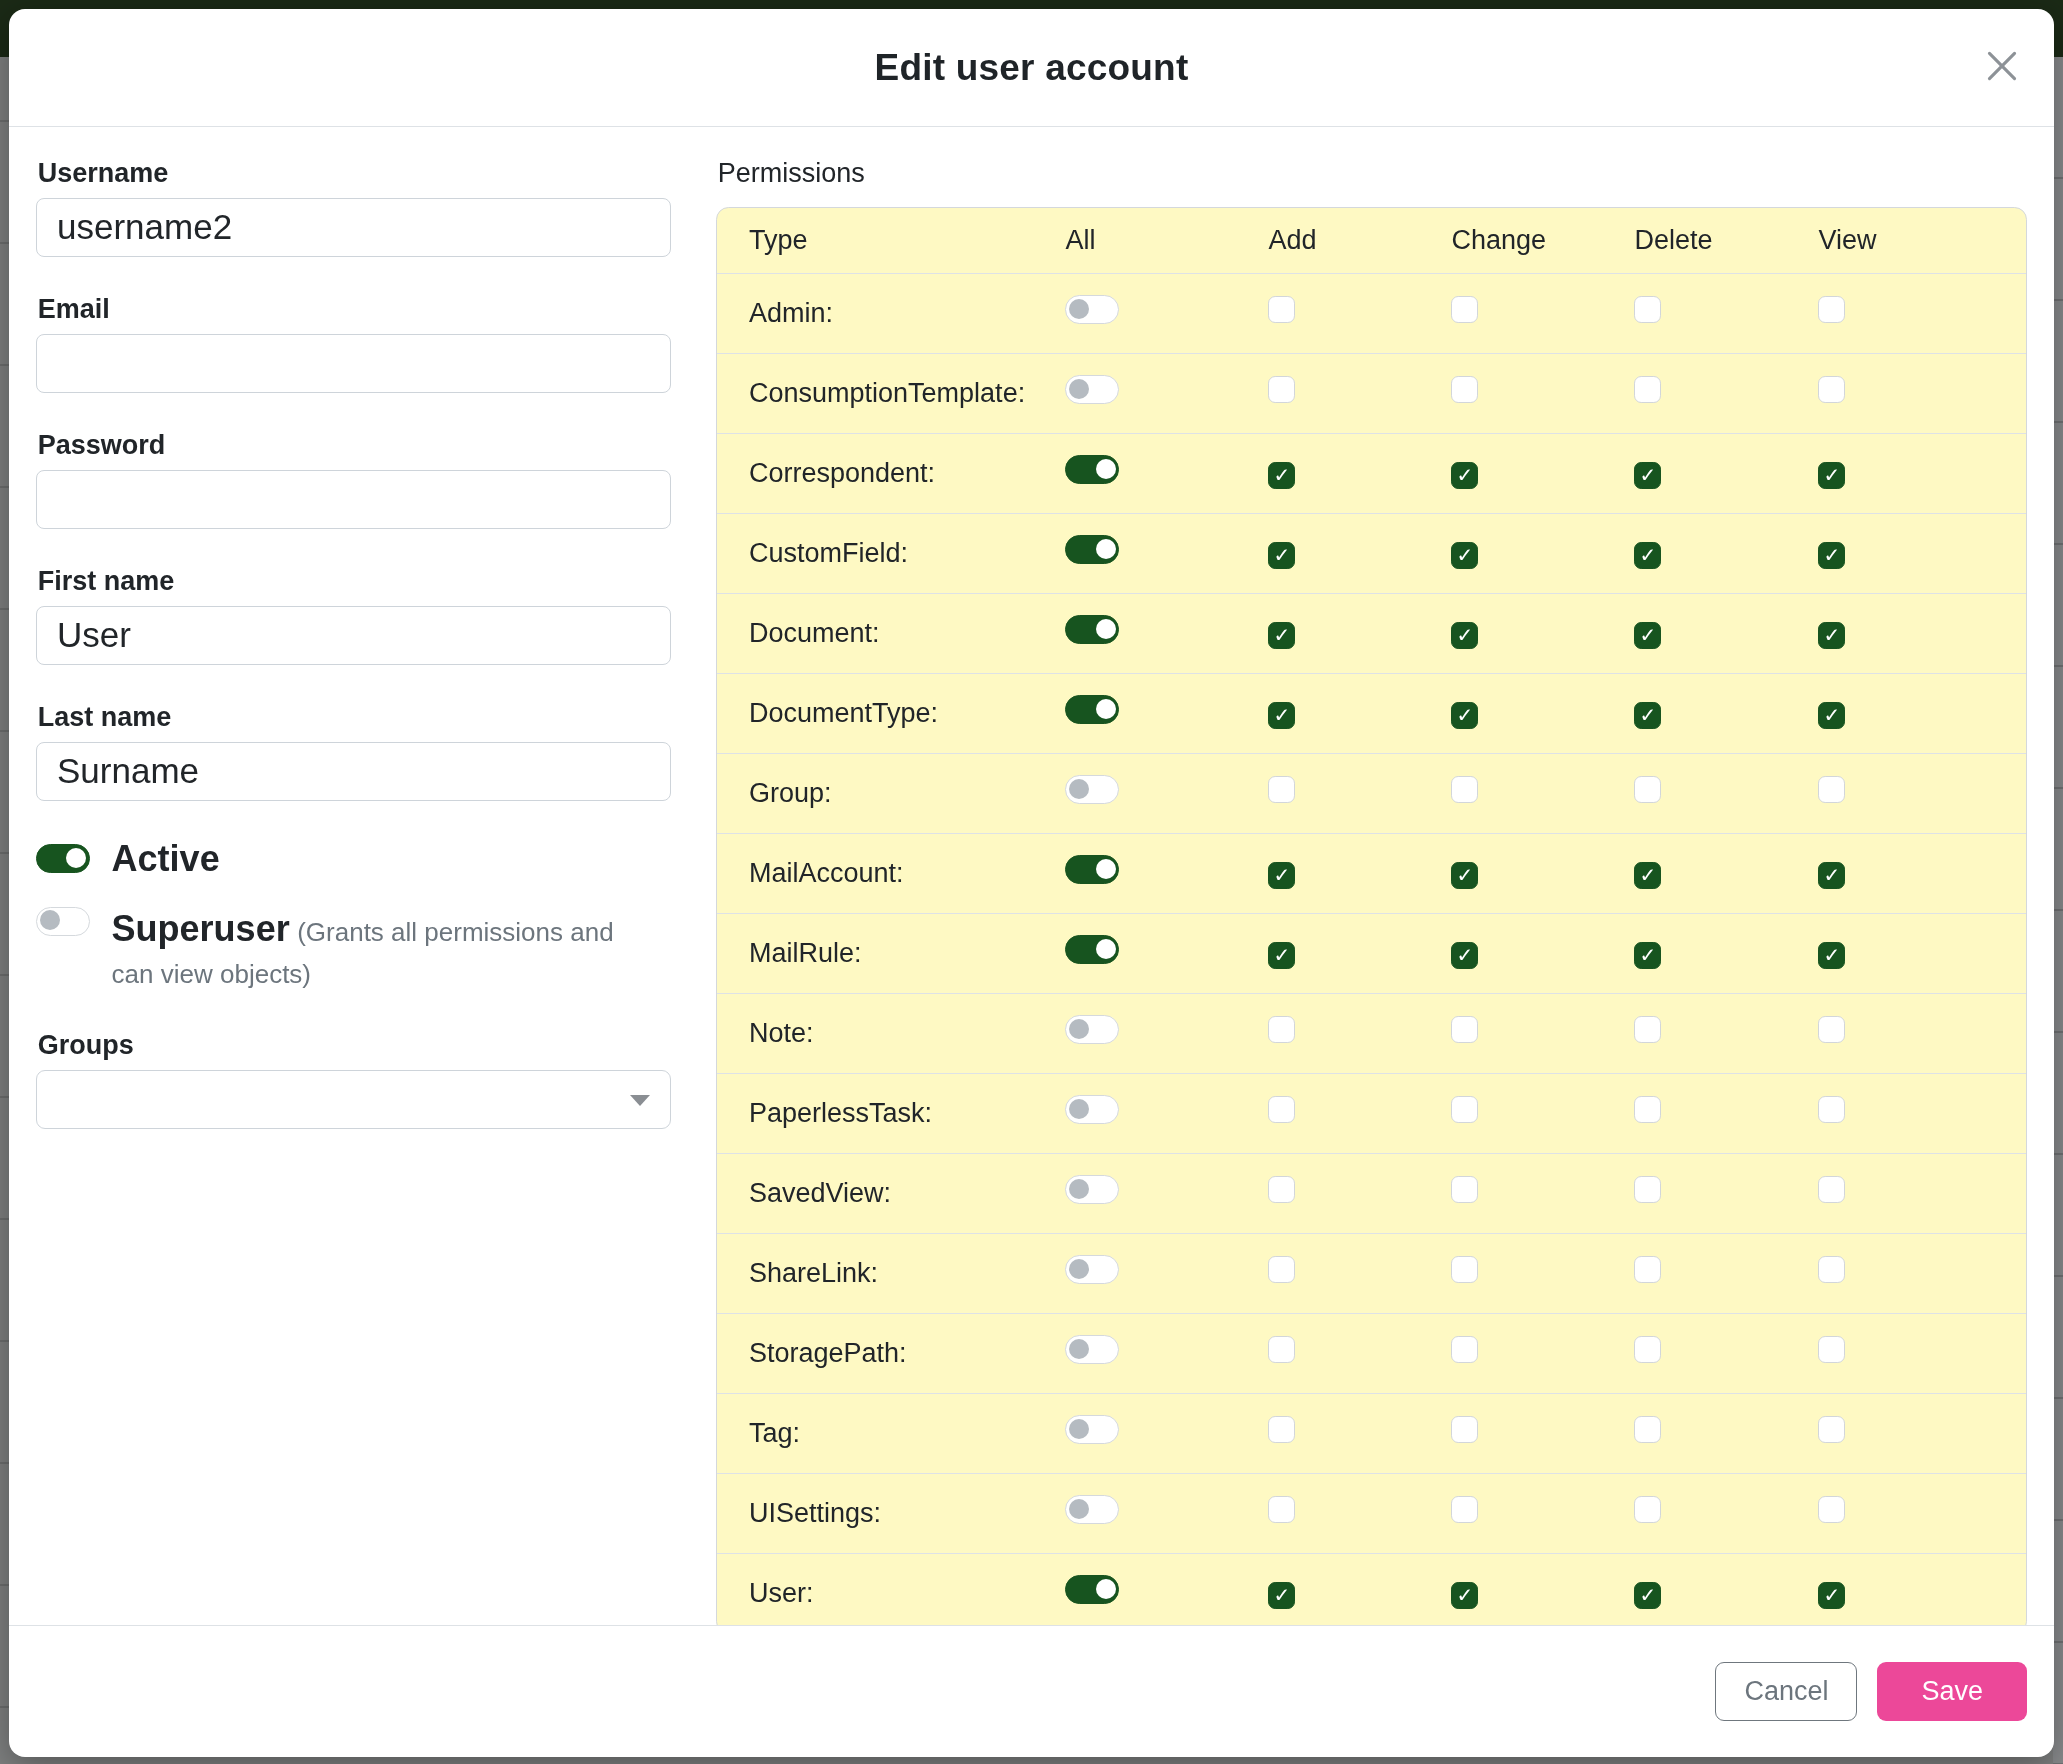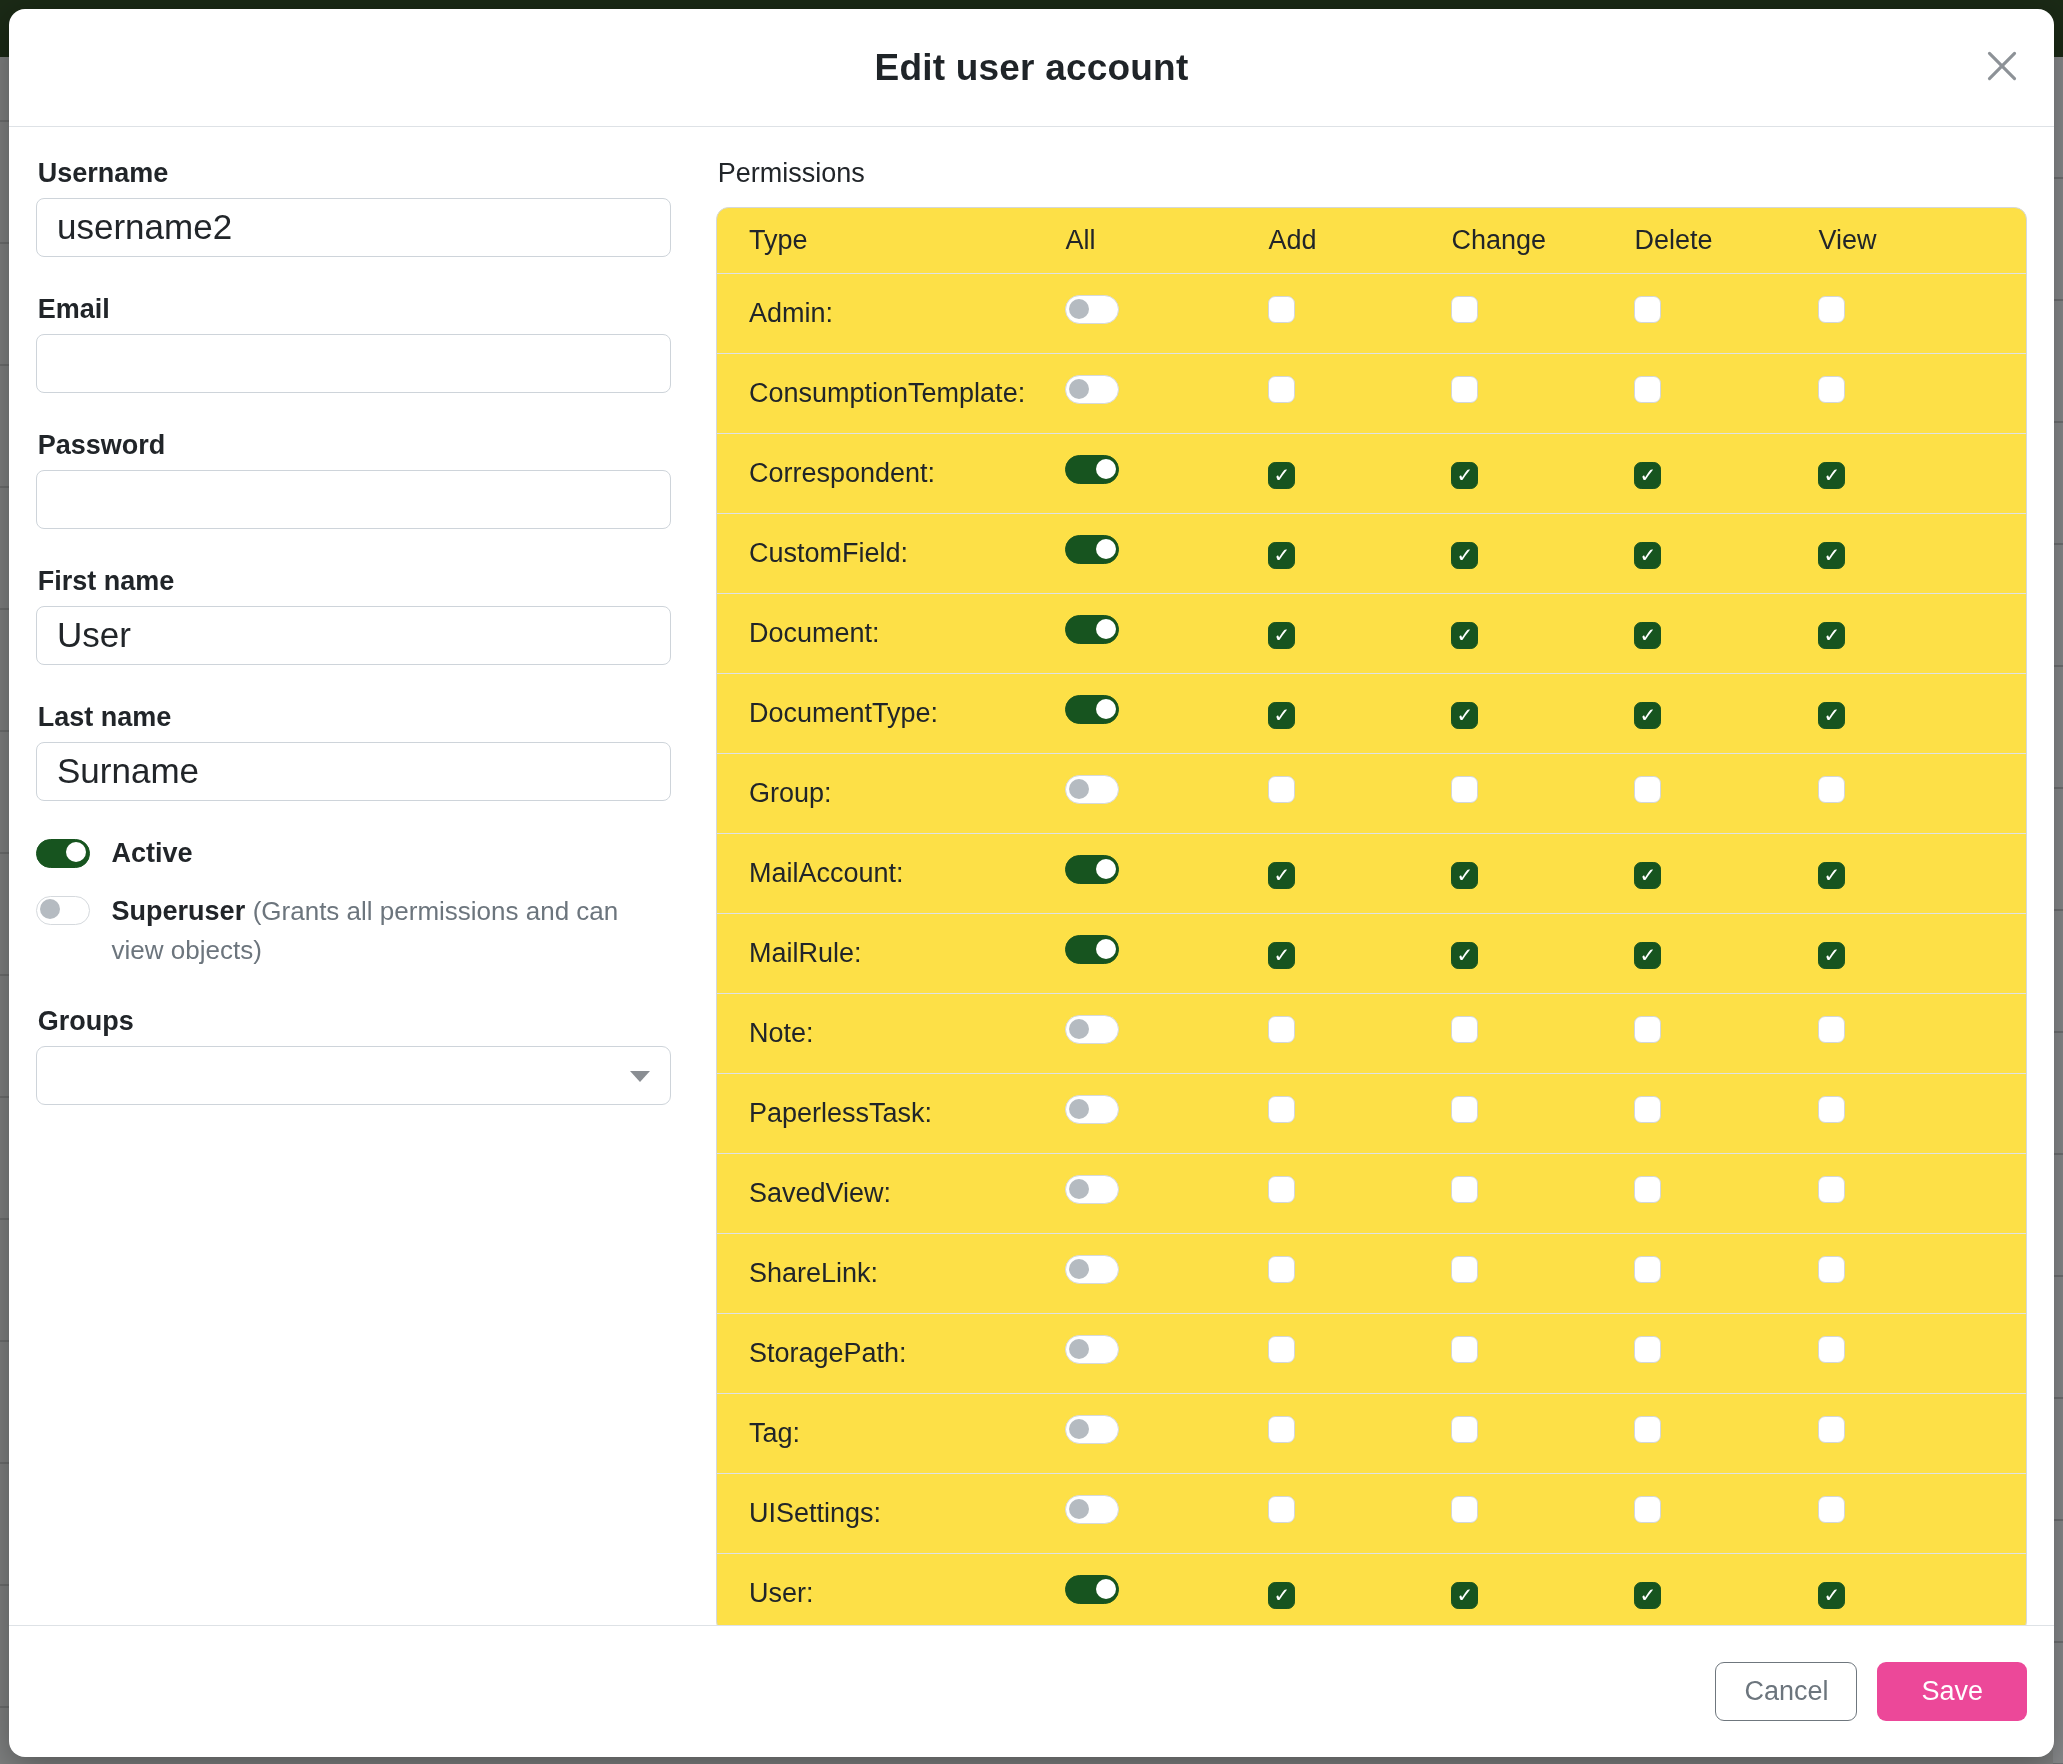--- a/index.html
+++ b/index.html
@@ -28,34 +28,34 @@
     border-radius:8px;padding:0 20px;font-size:35px;color:#212529;background:#fff;outline:none;
     font-family:"Liberation Sans","DejaVu Sans",sans-serif;}
   
   .switch{display:inline-block;width:54px;height:29px;border-radius:14.4px;background:#fff;
     border:1.8px solid #d5d9dd;position:relative;box-sizing:border-box;flex:none;cursor:pointer;}
   .switch::after{content:"";position:absolute;width:20px;height:20px;border-radius:50%;
     background:#b5bbc1;left:2.7px;top:2.7px;}
   .switch.on{background:#17541f;border-color:#17541f;}
   .switch.on::after{background:#fff;left:auto;right:2.7px;}
   .toggle-row{display:flex;align-items:center;gap:21.6px;margin:1.8px 0 23.4px 0;}
-  .toggle-label{font-size:27px;font-weight:700;}
+  .toggle-label{font-size:36px;font-weight:700;}
   .su-row{display:flex;align-items:flex-start;gap:21.6px;margin-bottom:31px;}
   .su-row .switch{margin-top:3.6px;}
   .su-text{max-width:518px;font-size:27px;line-height:1.45;}
   .su-hint{color:#6c757d;font-size:26px;font-weight:400;}
   .groups-group{margin-top:36px;}
   .select-box{position:relative;width:100%;height:59px;box-sizing:border-box;border:1.8px solid #ced4da;
     border-radius:9px;background:#fff;cursor:pointer;}
   .caret{position:absolute;right:20px;top:50%;margin-top:-4.5px;width:0;height:0;
     border-left:10px solid transparent;border-right:10px solid transparent;border-top:11.7px solid #8a8e93;}
   
   .perm-label{font-size:27px;margin:0 0 18px 1.8px;}
   .perm-table{width:100%;border-collapse:separate;border-spacing:0;border:0.9px solid #d4d8dc;
-    border-radius:12.6px;background:#fde047;table-layout:fixed;}
+    border-radius:12.6px;background:#fef9c3;table-layout:fixed;}
   .perm-table th{font-size:27px;font-weight:400;text-align:left;height:63px;vertical-align:middle;
     border-bottom:0.9px solid #dee2e6;}
   .perm-table td{height:77px;vertical-align:middle;border-bottom:0.9px solid #dee2e6;font-size:27px;}
   .perm-table tr:last-child td{border-bottom:none;}
   .perm-table th:first-child,.perm-table td:first-child{padding-left:32px;}
   .perm-table th:not(:first-child),.perm-table td:not(:first-child){padding-left:5.4px;}
   .cb{display:inline-block;width:27px;height:27px;box-sizing:border-box;border:1.8px solid #d2d6da;
     border-radius:7.2px;background:#fff;text-align:center;cursor:pointer;}
   .cb.checked{background:#17541f;border-color:#17541f;}
   .cb.checked::after{content:"\2713";color:#fff;font-size:20px;font-weight:700;line-height:24px;display:block;}

